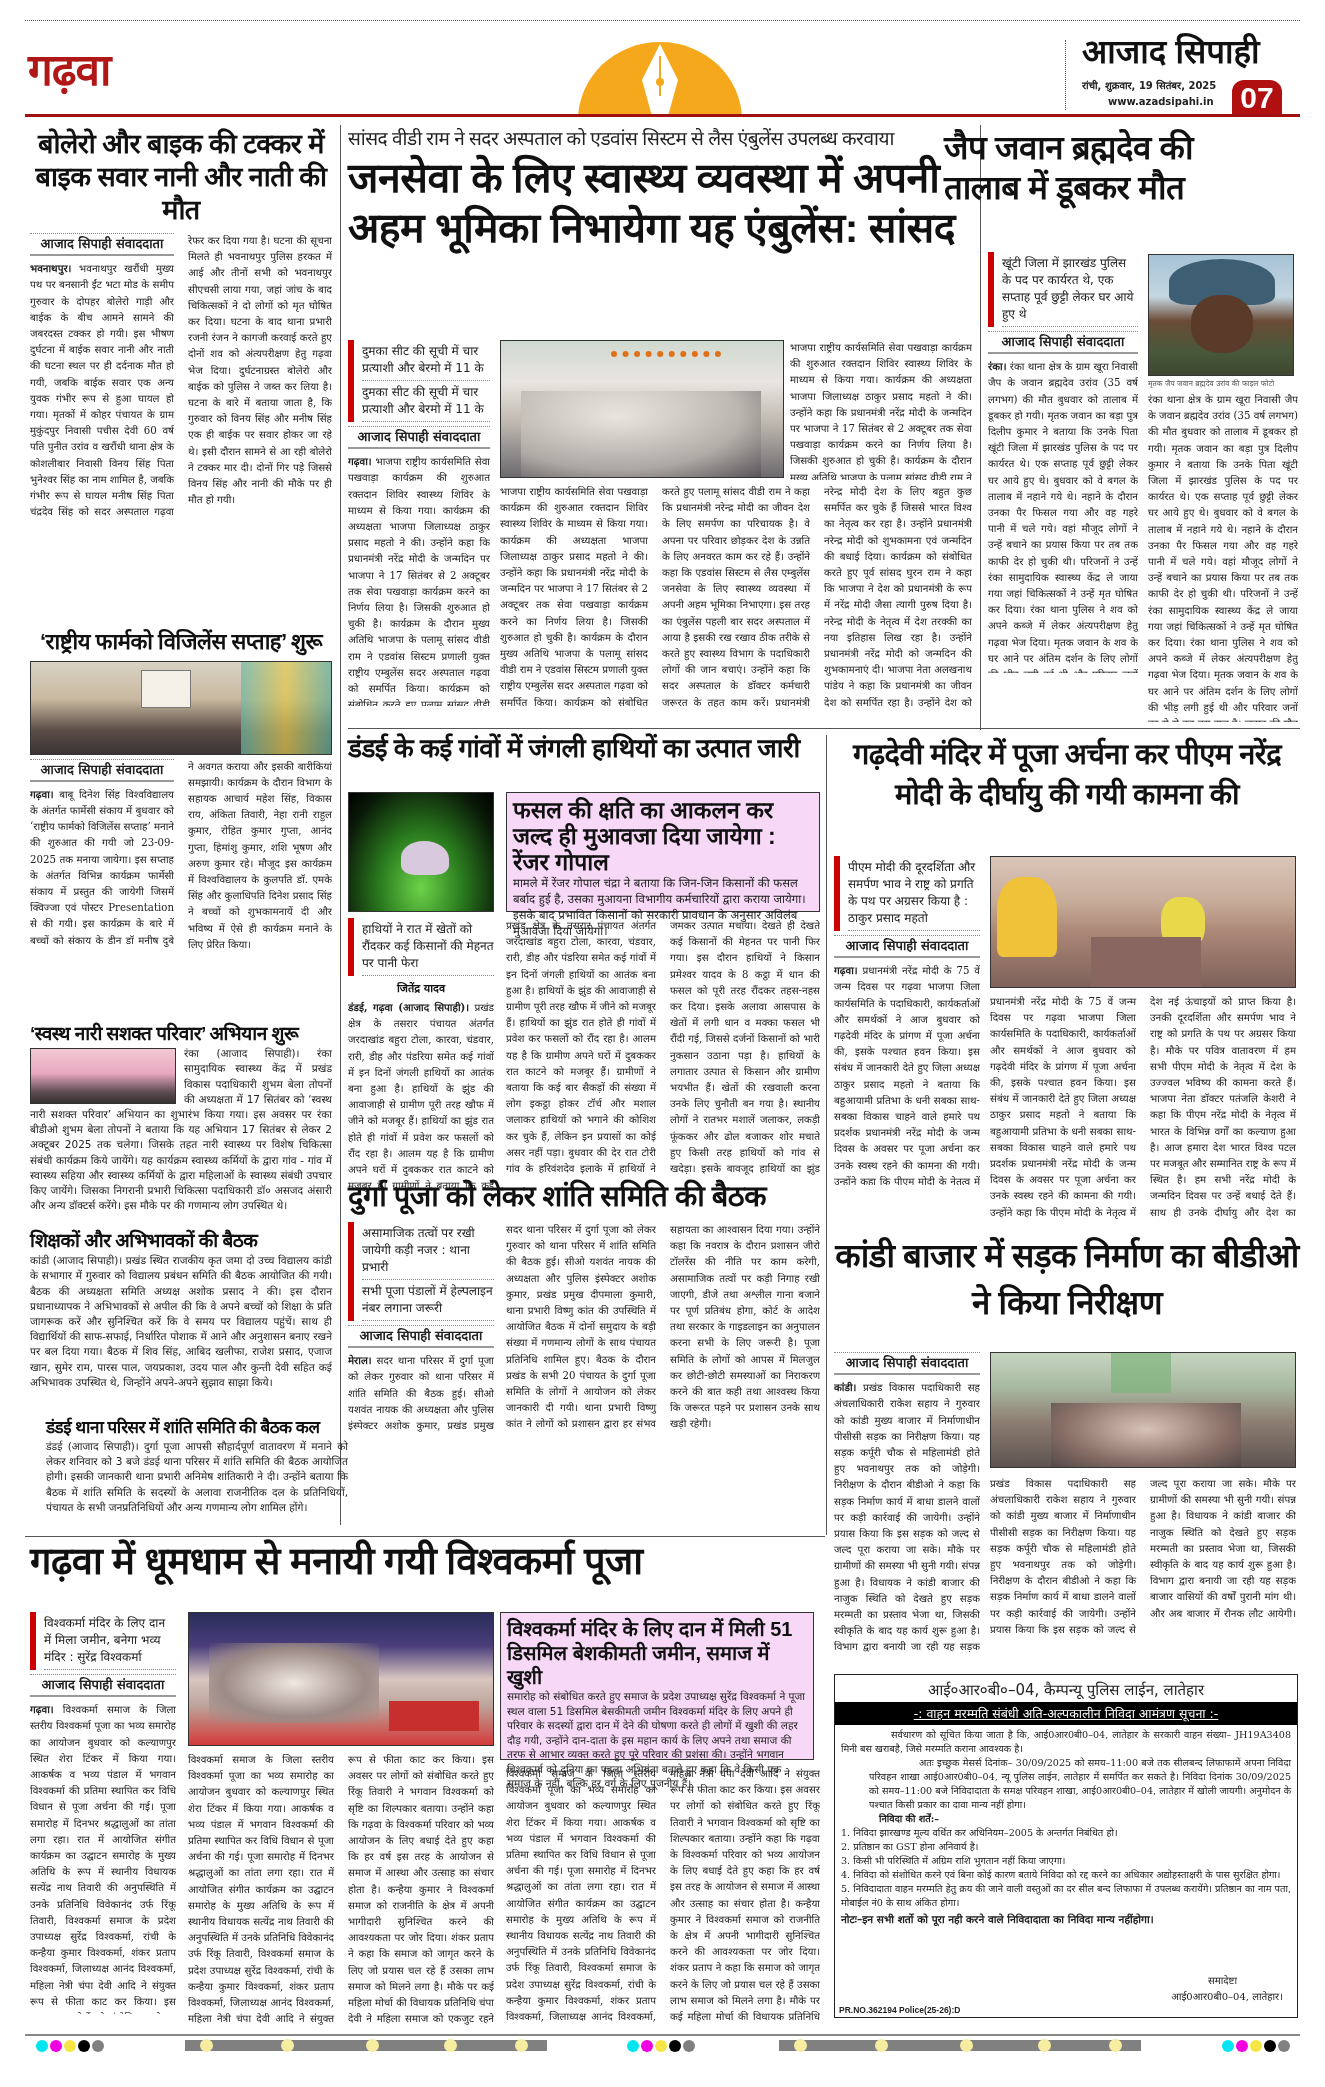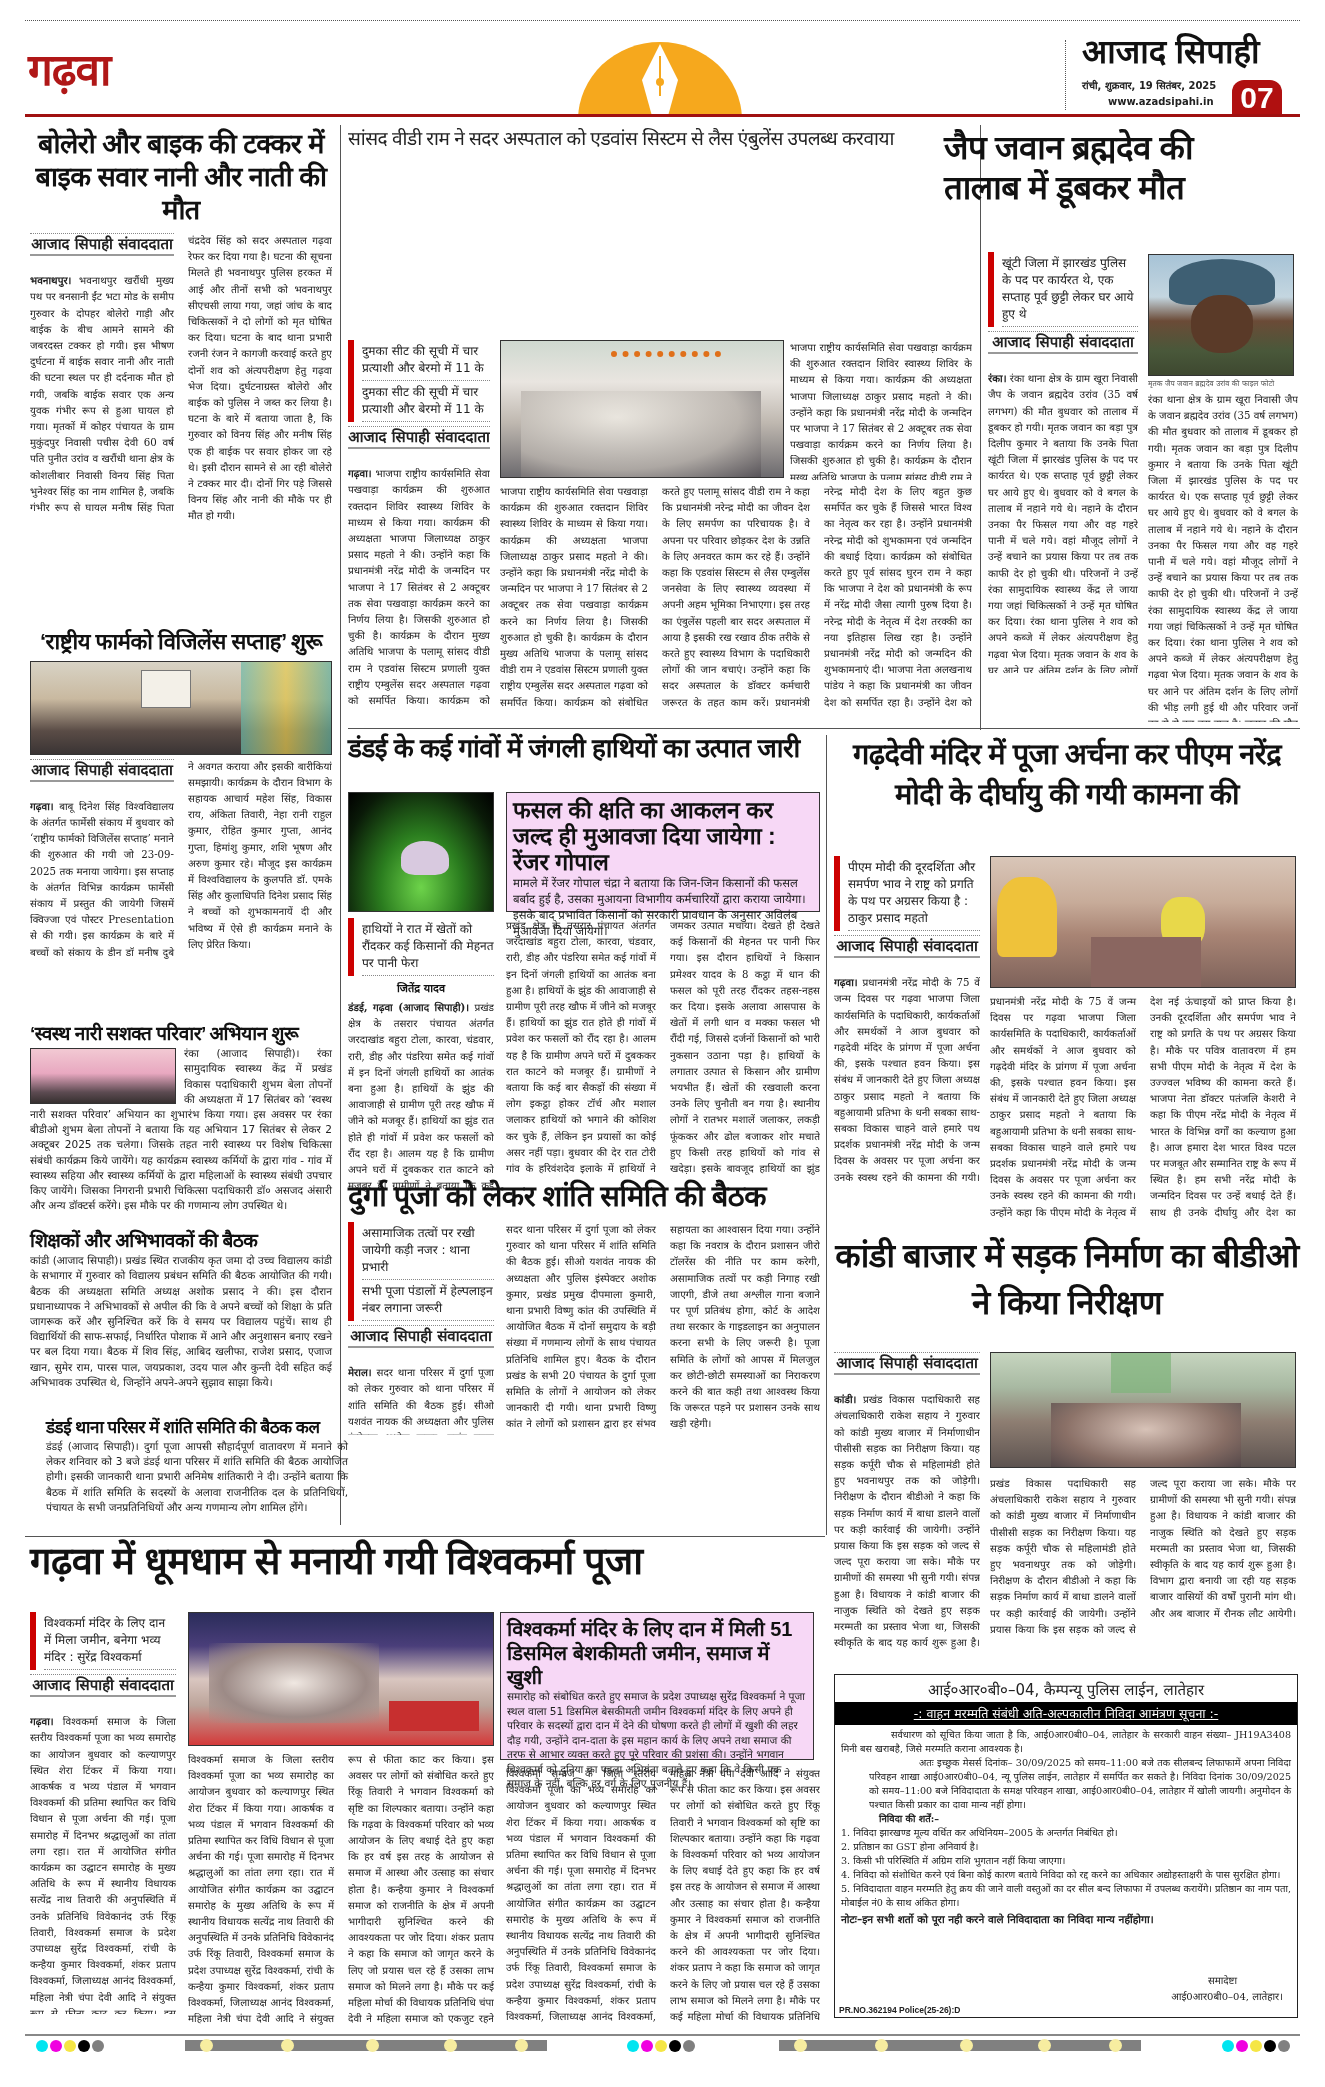--- a/index.html
+++ b/index.html
@@ -3,21 +3,21 @@
 <meta charset="utf-8">
 <style>
   * { box-sizing: border-box; margin: 0; padding: 0; }
   html, body { width: 1325px; height: 2087px; background: #fff; overflow: hidden; }
   body { font-family: "DejaVu Sans", sans-serif; color: #111; position: relative; }
   .abs { position: absolute; }
   .hl { font-family: "Liberation Sans", "DejaVu Sans", sans-serif; font-weight: bold; color: #111; line-height: 1.12; letter-spacing: -0.5px; }
   .body-text { font-family: "DejaVu Serif", serif; font-size: 10.2px; line-height: 16.2px; color: #222; text-align: justify; overflow: hidden; }
   .col2 { column-count: 2; column-gap: 14px; }
   .col3 { column-count: 3; column-gap: 14px; }
-  .byline { font-family: "DejaVu Sans", sans-serif; font-size: 15px; font-weight: bold; color: #222; text-align: center; border-top: 1px dotted #888; border-bottom: 2px solid #999; padding: 2px 0; margin-bottom: 16px; }
+  .byline { font-family: "DejaVu Sans", sans-serif; font-size: 13px; font-weight: bold; color: #222; text-align: center; border-top: 1px dotted #888; border-bottom: 2px solid #999; padding: 2px 0; margin-bottom: 4px; }
   .dateline { font-weight: bold; }
   .highlight { border-left: 6px solid #c00; padding-left: 8px; font-family: "DejaVu Sans", sans-serif; font-size: 12px; line-height: 17px; color: #222; }
   .highlight .hl-item { padding: 3px 0; border-bottom: 1px dotted #888; }
   .photo { border: 1px solid #333; overflow: hidden; }
   .vrule { position: absolute; width: 1px; background: #555; }
   .hrule { position: absolute; height: 1px; background: #555; }
   .pinkbox { background: #f7d8f6; border: 1.5px solid #333; padding: 4px 6px; }
   .pinkbox .pk-title { font-family: "Liberation Sans", sans-serif; font-weight: bold; font-size: 23px; line-height: 26px; color: #111; }
   .pinkbox .pk-body { font-family: "DejaVu Sans", sans-serif; font-size: 11.5px; line-height: 16px; color: #222; }
 </style>
@@ -81,20 +81,21 @@
 </div>
 
 <div class="abs" style="left:46px;top:1418px;width:302px;">
   <div class="hl" style="font-size:17px;">डंडई थाना परिसर में शांति समिति की बैठक कल</div>
   <div style="font-family:'DejaVu Sans',sans-serif;font-size:10.5px;line-height:15.2px;color:#222;text-align:justify;margin-top:2px;">डंडई (आजाद सिपाही)। दुर्गा पूजा आपसी सौहार्दपूर्ण वातावरण में मनाने को लेकर शनिवार को 3 बजे डंडई थाना परिसर में शांति समिति की बैठक आयोजित होगी। इसकी जानकारी थाना प्रभारी अनिमेष शांतिकारी ने दी। उन्होंने बताया कि बैठक में शांति समिति के सदस्यों के अलावा राजनीतिक दल के प्रतिनिधियों, पंचायत के सभी जनप्रतिनिधियों और अन्य गणमान्य लोग शामिल होंगे।</div>
 </div>
 
 <div class="vrule" style="left:980px;top:125px;height:605px;"></div>
 <div class="abs" style="left:348px;top:128px;width:624px;">
   <div class="hl" style="font-size:19px;font-weight:normal;color:#222;">सांसद वीडी राम ने सदर अस्पताल को एडवांस सिस्टम से लैस एंबुलेंस उपलब्ध करवाया</div>
+  <div class="hl" style="font-size:41px;line-height:50px;margin-top:4px;">जनसेवा के लिए स्वास्थ्य व्यवस्था में अपनी अहम भूमिका निभायेगा यह एंबुलेंस: सांसद</div>
 </div>
 <div class="abs" style="left:348px;top:340px;width:142px;">
   <div class="highlight">
     <div class="hl-item">दुमका सीट की सूची में चार प्रत्याशी और बेरमो में 11 के</div>
     <div class="hl-item">दुमका सीट की सूची में चार प्रत्याशी और बेरमो में 11 के</div>
   </div>
   <div class="body-text" style="height:280px;margin-top:4px;">
     <div class="byline">आजाद सिपाही संवाददाता</div>
     <span class="dateline">गढ़वा।</span>
     <span>भाजपा राष्ट्रीय कार्यसमिति सेवा पखवाड़ा कार्यक्रम की शुरुआत रक्तदान शिविर स्वास्थ्य शिविर के माध्यम से किया गया। कार्यक्रम की अध्यक्षता भाजपा जिलाध्यक्ष ठाकुर प्रसाद महतो ने की। उन्होंने कहा कि प्रधानमंत्री नरेंद्र मोदी के जन्मदिन पर भाजपा ने 17 सितंबर से 2 अक्टूबर तक सेवा पखवाड़ा कार्यक्रम करने का निर्णय लिया है। जिसकी शुरुआत हो चुकी है। कार्यक्रम के दौरान मुख्य अतिथि भाजपा के पलामू सांसद वीडी राम ने एडवांस सिस्टम प्रणाली युक्त राष्ट्रीय एम्बुलेंस सदर अस्पताल गढ़वा को समर्पित किया। कार्यक्रम को संबोधित करते हुए पलामू सांसद वीडी राम ने कहा कि प्रधानमंत्री नरेन्द्र मोदी का जीवन देश के लिए समर्पण का परिचायक है। वे अपना पर परिवार छोड़कर देश के उन्नति के लिए अनवरत काम कर रहे हैं। उन्होंने कहा कि एडवांस सिस्टम से लैस एम्बुलेंस जनसेवा के लिए स्वास्थ्य व्यवस्था में अपनी अहम भूमिका निभाएगा। इस तरह का एंबुलेंस पहली बार सदर अस्पताल में आया है इसकी रख रखाव ठीक तरीके से करते हुए स्वास्थ्य विभाग के पदाधिकारी लोगों की जान बचाएं। उन्होंने कहा कि सदर अस्पताल के डॉक्टर कर्मचारी जरूरत के तहत काम करें। प्रधानमंत्री नरेन्द्र मोदी देश के लिए बहुत कुछ समर्पित कर चुके हैं जिससे भारत विश्व का नेतृत्व कर रहा है। उन्होंने प्रधानमंत्री नरेन्द्र मोदी को शुभकामना एवं जन्मदिन की बधाई दिया। कार्यक्रम को संबोधित करते हुए पूर्व सांसद घुरन राम ने कहा कि भाजपा ने देश को प्रधानमंत्री के रूप में नरेंद्र मोदी जैसा त्यागी पुरुष दिया है। नरेन्द्र मोदी के नेतृत्व में देश तरक्की का नया इतिहास लिख रहा है। उन्होंने प्रधानमंत्री नरेंद्र मोदी को जन्मदिन की शुभकामनाएं दी। भाजपा नेता अलखनाथ पांडेय ने कहा कि प्रधानमंत्री का जीवन देश को समर्पित रहा है। उन्होंने देश को विश्व पटल पर नई पहचान दिलायी है। कार्यक्रम का संचालन भाजपा जिला मंत्री ने किया। मौके पर विधायक प्रतिनिधि विवेकानंद तिवारी, नितेश सिंह, रिंकू गुप्ता, अरविंद कुमार, ददन दुबे, उमेश कश्यप, आशुतोष तिवारी सहित अन्य कई कार्यकर्ता मौजूद थे।</span>

